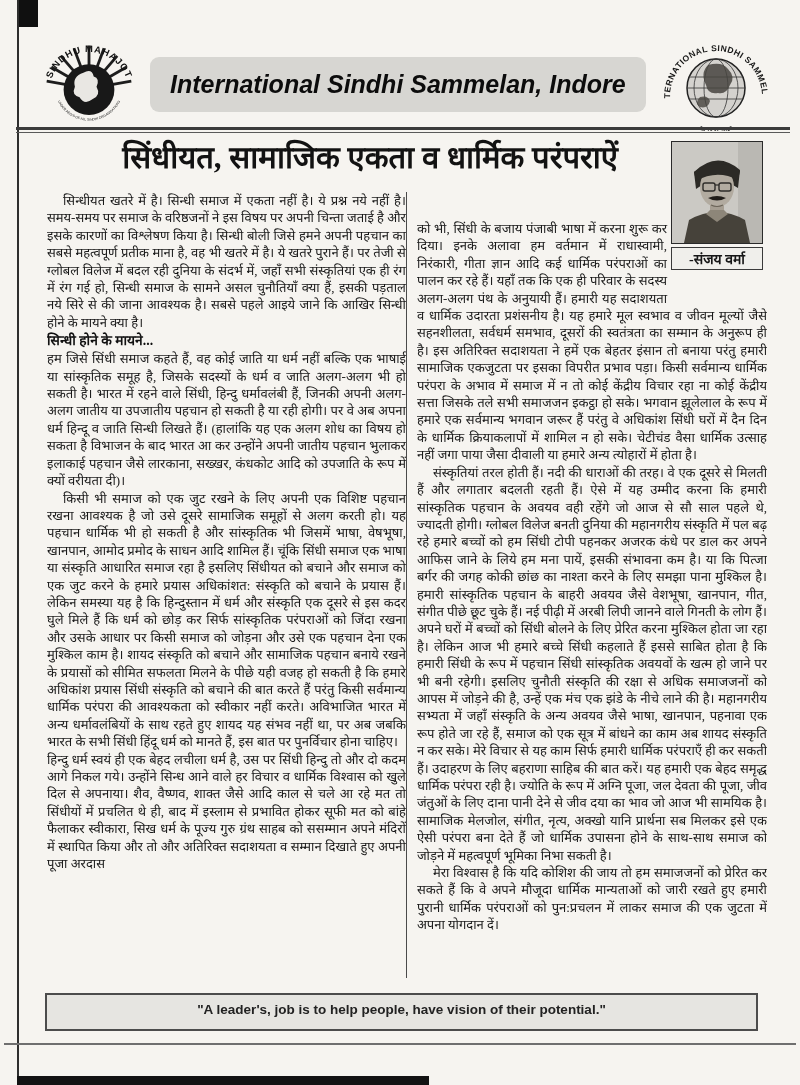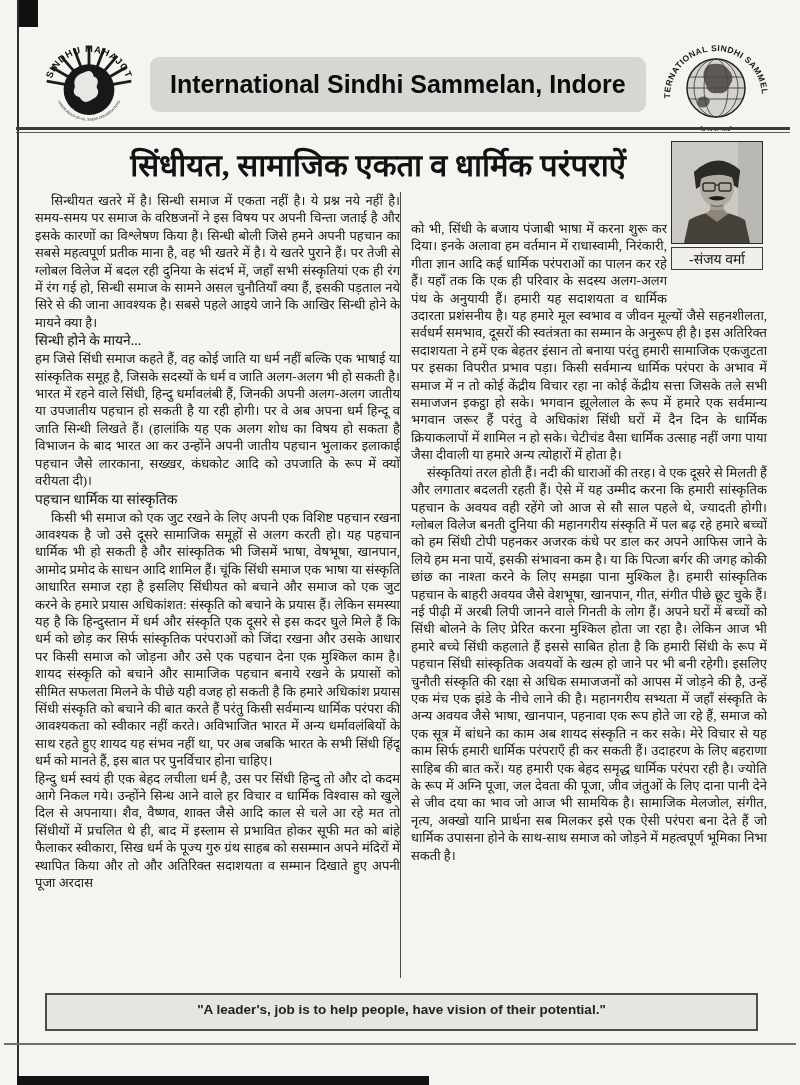--- a/index.html
+++ b/index.html
@@ -13,43 +13,43 @@
   .corner-mark{ position:absolute; left:17px; top:0; width:21px; height:27px; background:#101010; }
   .bottom-bar { position:absolute; left:17px; top:1076px; width:412px; height:9px; background:#131313; }
   .bottom-rule{ position:absolute; top:1043px; left:4px; right:4px; height:2px; background:#6f6f6f; }
 
   
   .header { position:absolute; top:36px; left:42px; right:34px; height:96px;
             display:flex; align-items:center; justify-content:space-between; }
   .title-box {
     background:#d7d6d2; border-radius:9px; padding:13px 20px; margin:0 14px;
     font-family:"Liberation Sans","DejaVu Sans",sans-serif; font-weight:bold;
-    font-size:25px; color:#0c0c0c; white-space:nowrap; text-align:center;
+    font-size:25px; color:#0c0c0c; white-space:nowrap; text-align:center;font-style:italic;
   }
   .logo { flex:0 0 auto; }
   .header-rule { position:absolute; top:127px; left:16px; right:10px; height:2px;
                  border-top:3px solid #3b3b3b; border-bottom:1px solid #5a5a5a; }
 
   
-  .headline { position:absolute; top:138px; left:60px; width:620px; margin:8px;
+  .headline { position:absolute; top:138px; left:60px; width:620px; margin:0;
               text-align:center; font-size:31px; line-height:40px; font-weight:bold; color:#121212; }
   .photo-wrap { position:absolute; top:141px; right:37px; width:92px; }
   .photo-frame { border:1px solid #2a2a2a; display:block; }
   .caption { margin-top:3px; border:1px solid #3a3a3a; background:#f0efeb;
-             text-align:center; font-weight:normal; font-size:14px; padding:1px 0; color:#161616; }
+             text-align:center; font-weight:bold; font-size:14px; padding:1px 0; color:#161616; }
 
   
   .columns { position:absolute; top:192px; left:35px; right:33px; height:786px; display:flex; }
   .col { width:50%; height:100%; overflow:hidden; box-sizing:border-box; }
-  .col-left  { border-right:1.5px solid #4a4a4a; }
+  .col-left  { border-right:1.5px solid #4a4a4a;margin-left:12px; }
   .col-right { padding-left:10px;margin-top:28px; }
   .photo-spacer { float:right; width:100px; height:78px; }
   .para { margin:0; text-align:justify; font-size:13px; line-height:17.4px; color:#191919; }
   .indent { text-indent:16px; }
-  .subhead { margin:0; font-size:13.8px; line-height:19px; font-weight:normal; color:#111; }
+  .subhead { margin:0; font-size:13.8px; line-height:19px; font-weight:bold; color:#111; }
 
   
   .quote-box { position:absolute; left:45px; right:42px; top:993px; height:38px; box-sizing:border-box;
                border:2px solid #4c4c4c; background:#e6e5e1; text-align:center; padding-top:7px;
                font-family:"Liberation Sans","DejaVu Sans",sans-serif; font-size:13.5px;
                font-weight:600; color:#222; }
 </style>
 </head>
 <body>
 
@@ -133,29 +133,29 @@
     </svg>
     <div class="caption">-संजय वर्मा</div>
   </div>
 
   <div class="columns">
 
     <div class="col col-left">
       <p class="para indent">सिन्धीयत खतरे में है। सिन्धी समाज में एकता नहीं है। ये प्रश्न नये नहीं है। समय-समय पर समाज के वरिष्ठजनों ने इस विषय पर अपनी चिन्ता जताई है और इसके कारणों का विश्लेषण किया है। सिन्धी बोली जिसे हमने अपनी पहचान का सबसे महत्वपूर्ण प्रतीक माना है, वह भी खतरे में है। ये खतरे पुराने हैं। पर तेजी से ग्लोबल विलेज में बदल रही दुनिया के संदर्भ में, जहाँ सभी संस्कृतियां एक ही रंग में रंग गई हो, सिन्धी समाज के सामने असल चुनौतियाँ क्या हैं, इसकी पड़ताल नये सिरे से की जाना आवश्यक है। सबसे पहले आइये जाने कि आखिर सिन्धी होने के मायने क्या है।</p>
       <h3 class="subhead">सिन्धी होने के मायने...</h3>
       <p class="para">हम जिसे सिंधी समाज कहते हैं, वह कोई जाति या धर्म नहीं बल्कि एक भाषाई या सांस्कृतिक समूह है, जिसके सदस्यों के धर्म व जाति अलग-अलग भी हो सकती है। भारत में रहने वाले सिंधी, हिन्दु धर्मावलंबी हैं, जिनकी अपनी अलग-अलग जातीय या उपजातीय पहचान हो सकती है या रही होगी। पर वे अब अपना धर्म हिन्दू व जाति सिन्धी लिखते हैं। (हालांकि यह एक अलग शोध का विषय हो सकता है विभाजन के बाद भारत आ कर उन्होंने अपनी जातीय पहचान भुलाकर इलाकाई पहचान जैसे लारकाना, सख्खर, कंधकोट आदि को उपजाति के रूप में क्यों वरीयता दी)।</p>
-      <h3 class="subhead">पहचान धार्मिक या सांस्कृतिक</h3>
       <p class="para indent">किसी भी समाज को एक जुट रखने के लिए अपनी एक विशिष्ट पहचान रखना आवश्यक है जो उसे दूसरे सामाजिक समूहों से अलग करती हो। यह पहचान धार्मिक भी हो सकती है और सांस्कृतिक भी जिसमें भाषा, वेषभूषा, खानपान, आमोद प्रमोद के साधन आदि शामिल हैं। चूंकि सिंधी समाज एक भाषा या संस्कृति आधारित समाज रहा है इसलिए सिंधीयत को बचाने और समाज को एक जुट करने के हमारे प्रयास अधिकांशत: संस्कृति को बचाने के प्रयास हैं। लेकिन समस्या यह है कि हिन्दुस्तान में धर्म और संस्कृति एक दूसरे से इस कदर घुले मिले हैं कि धर्म को छोड़ कर सिर्फ सांस्कृतिक परंपराओं को जिंदा रखना और उसके आधार पर किसी समाज को जोड़ना और उसे एक पहचान देना एक मुश्किल काम है। शायद संस्कृति को बचाने और सामाजिक पहचान बनाये रखने के प्रयासों को सीमित सफलता मिलने के पीछे यही वजह हो सकती है कि हमारे अधिकांश प्रयास सिंधी संस्कृति को बचाने की बात करते हैं परंतु किसी सर्वमान्य धार्मिक परंपरा की आवश्यकता को स्वीकार नहीं करते। अविभाजित भारत में अन्य धर्मावलंबियों के साथ रहते हुए शायद यह संभव नहीं था, पर अब जबकि भारत के सभी सिंधी हिंदू धर्म को मानते हैं, इस बात पर पुनर्विचार होना चाहिए।</p>
       <p class="para">हिन्दु धर्म स्वयं ही एक बेहद लचीला धर्म है, उस पर सिंधी हिन्दु तो और दो कदम आगे निकल गये। उन्होंने सिन्ध आने वाले हर विचार व धार्मिक विश्वास को खुले दिल से अपनाया। शैव, वैष्णव, शाक्त जैसे आदि काल से चले आ रहे मत तो सिंधीयों में प्रचलित थे ही, बाद में इस्लाम से प्रभावित होकर सूफी मत को बांहे फैलाकर स्वीकारा, सिख धर्म के पूज्य गुरु ग्रंथ साहब को ससम्मान अपने मंदिरों में स्थापित किया और तो और अतिरिक्त सदाशयता व सम्मान दिखाते हुए अपनी पूजा अरदास</p>
     </div>
 
     <div class="col col-right">
       <div class="photo-spacer"></div>
       <p class="para">को भी, सिंधी के बजाय पंजाबी भाषा में करना शुरू कर दिया। इनके अलावा हम वर्तमान में राधास्वामी, निरंकारी, गीता ज्ञान आदि कई धार्मिक परंपराओं का पालन कर रहे हैं। यहाँ तक कि एक ही परिवार के सदस्य अलग-अलग पंथ के अनुयायी हैं। हमारी यह सदाशयता व धार्मिक उदारता प्रशंसनीय है। यह हमारे मूल स्वभाव व जीवन मूल्यों जैसे सहनशीलता, सर्वधर्म समभाव, दूसरों की स्वतंत्रता का सम्मान के अनुरूप ही है। इस अतिरिक्त सदाशयता ने हमें एक बेहतर इंसान तो बनाया परंतु हमारी सामाजिक एकजुटता पर इसका विपरीत प्रभाव पड़ा। किसी सर्वमान्य धार्मिक परंपरा के अभाव में समाज में न तो कोई केंद्रीय विचार रहा ना कोई केंद्रीय सत्ता जिसके तले सभी समाजजन इकट्ठा हो सके। भगवान झूलेलाल के रूप में हमारे एक सर्वमान्य भगवान जरूर हैं परंतु वे अधिकांश सिंधी घरों में दैन दिन के धार्मिक क्रियाकलापों में शामिल न हो सके। चेटीचंड वैसा धार्मिक उत्साह नहीं जगा पाया जैसा दीवाली या हमारे अन्य त्योहारों में होता है।</p>
       <p class="para indent">संस्कृतियां तरल होती हैं। नदी की धाराओं की तरह। वे एक दूसरे से मिलती हैं और लगातार बदलती रहती हैं। ऐसे में यह उम्मीद करना कि हमारी सांस्कृतिक पहचान के अवयव वही रहेंगे जो आज से सौ साल पहले थे, ज्यादती होगी। ग्लोबल विलेज बनती दुनिया की महानगरीय संस्कृति में पल बढ़ रहे हमारे बच्चों को हम सिंधी टोपी पहनकर अजरक कंधे पर डाल कर अपने आफिस जाने के लिये हम मना पायें, इसकी संभावना कम है। या कि पित्जा बर्गर की जगह कोकी छांछ का नाश्ता करने के लिए समझा पाना मुश्किल है। हमारी सांस्कृतिक पहचान के बाहरी अवयव जैसे वेशभूषा, खानपान, गीत, संगीत पीछे छूट चुके हैं। नई पीढ़ी में अरबी लिपी जानने वाले गिनती के लोग हैं। अपने घरों में बच्चों को सिंधी बोलने के लिए प्रेरित करना मुश्किल होता जा रहा है। लेकिन आज भी हमारे बच्चे सिंधी कहलाते हैं इससे साबित होता है कि हमारी सिंधी के रूप में पहचान सिंधी सांस्कृतिक अवयवों के खत्म हो जाने पर भी बनी रहेगी। इसलिए चुनौती संस्कृति की रक्षा से अधिक समाजजनों को आपस में जोड़ने की है, उन्हें एक मंच एक झंडे के नीचे लाने की है। महानगरीय सभ्यता में जहाँ संस्कृति के अन्य अवयव जैसे भाषा, खानपान, पहनावा एक रूप होते जा रहे हैं, समाज को एक सूत्र में बांधने का काम अब शायद संस्कृति न कर सके। मेरे विचार से यह काम सिर्फ हमारी धार्मिक परंपराएँ ही कर सकती हैं। उदाहरण के लिए बहराणा साहिब की बात करें। यह हमारी एक बेहद समृद्ध धार्मिक परंपरा रही है। ज्योति के रूप में अग्नि पूजा, जल देवता की पूजा, जीव जंतुओं के लिए दाना पानी देने से जीव दया का भाव जो आज भी सामयिक है। सामाजिक मेलजोल, संगीत, नृत्य, अक्खो यानि प्रार्थना सब मिलकर इसे एक ऐसी परंपरा बना देते हैं जो धार्मिक उपासना होने के साथ-साथ समाज को जोड़ने में महत्वपूर्ण भूमिका निभा सकती है।</p>
+      <p class="para indent">मेरा विश्वास है कि यदि कोशिश की जाय तो हम समाजजनों को प्रेरित कर सकते हैं कि वे अपने मौजूदा धार्मिक मान्यताओं को जारी रखते हुए हमारी पुरानी धार्मिक परंपराओं को पुन:प्रचलन में लाकर समाज की एक जुटता में अपना योगदान दें।</p>
     </div>
 
   </div>
 
   <div class="quote-box">
     <span>"A leader's, job is to help people, have vision of their potential."</span>
   </div>
 
   <div class="bottom-rule"></div>
   <div class="bottom-bar"></div>

